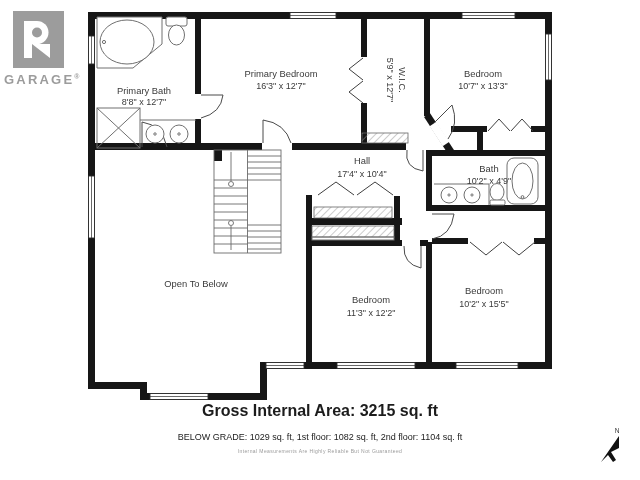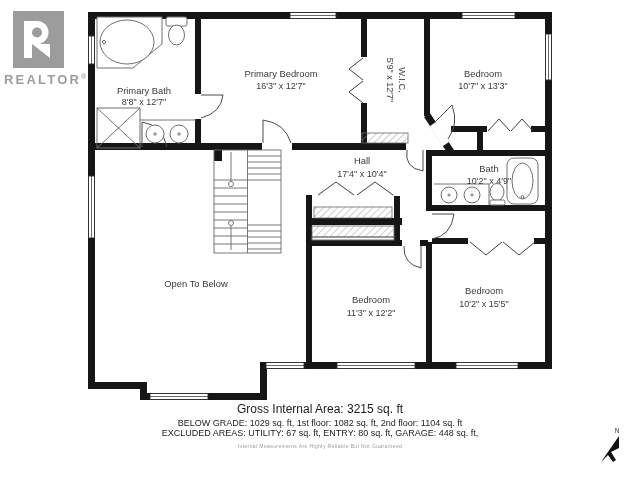--- a/index.html
+++ b/index.html
@@ -12,21 +12,21 @@
   .wall{fill:#161616;}
   .win{fill:#ffffff;stroke:#2a2a2a;stroke-width:0.9;}
   .winline{stroke:#2a2a2a;stroke-width:0.7;}
   .fx{fill:#ffffff;stroke:#707070;stroke-width:1;}
   .fxl{stroke:#707070;stroke-width:1;fill:none;}
   .stair{stroke:#6a6a6a;stroke-width:0.9;fill:none;}
   .door{stroke:#4a4a4a;stroke-width:1;fill:none;}
   .chev{stroke:#3f3f3f;stroke-width:1;fill:none;}
   .hatch-box{fill:url(#hatch);stroke:#666;stroke-width:0.8;}
   #footer{position:absolute;left:0;top:402px;width:640px;text-align:center;color:#1c1c1c;}
-  #footer .gross{font-weight:normal;font-size:12px;margin-bottom:3px;}
+  #footer .gross{font-weight:bold;font-size:16px;margin-bottom:13px;}
   #footer .line{font-size:9px;line-height:9.6px;color:#222;}
   #footer .disclaimer{font-size:5px;color:#9a9a9a;margin-top:5px;letter-spacing:0.4px;}
   #brand{position:absolute;left:4px;top:72px;font-size:13px;letter-spacing:2.2px;
          color:#9c9c9c;font-weight:bold;}
   #brand sup{font-size:7px;letter-spacing:0;}
 </style>
 </head>
 <body>
 
 <div id="stage">
@@ -227,22 +227,21 @@
     <text class="room-name" x="484" y="294">Bedroom</text>
     <text class="room-dims" x="484" y="307">10'2" x 15'5"</text>
   </g>
 
   <g>
     <polygon points="619,436 601,462 608,455 613,462 616,460 611,452 619,448" fill="#111111"></polygon>
     <text x="617" y="433" text-anchor="middle" style="font-size:6.5px;fill:#333;">N</text>
   </g>
 </svg>
 
-<div id="brand"><span>REALTOR</span><sup>®</sup></div>
+<div id="brand"><span>GARAGE</span><sup>®</sup></div>
 
 <div id="footer">
   <div class="gross">Gross Internal Area: 3215 sq. ft</div>
   <div class="line">BELOW GRADE: 1029 sq. ft, 1st floor: 1082 sq. ft, 2nd floor: 1104 sq. ft</div>
-  <div class="line">EXCLUDED AREAS: UTILITY: 67 sq. ft, ENTRY: 80 sq. ft, GARAGE: 448 sq. ft,</div>
   <div class="disclaimer">Internal Measurements Are Highly Reliable But Not Guaranteed</div>
 </div>
 
 </div>
 
 </body></html>

